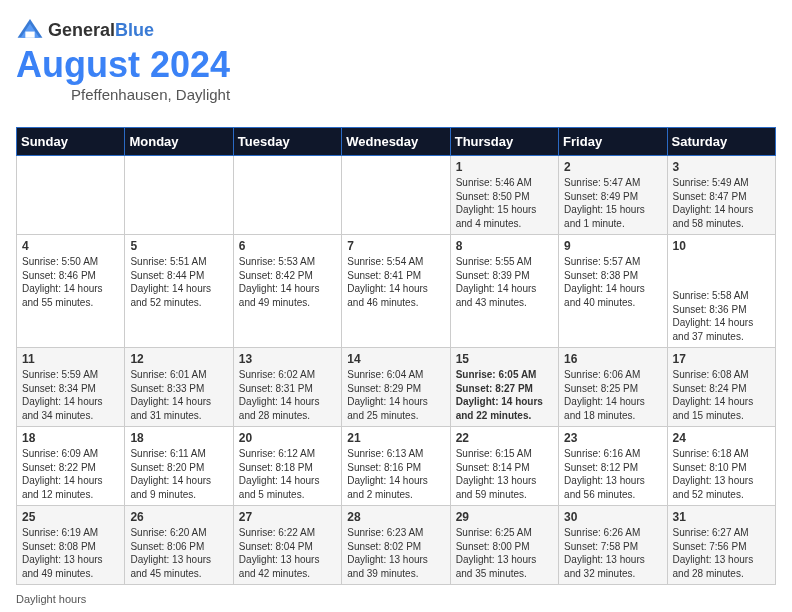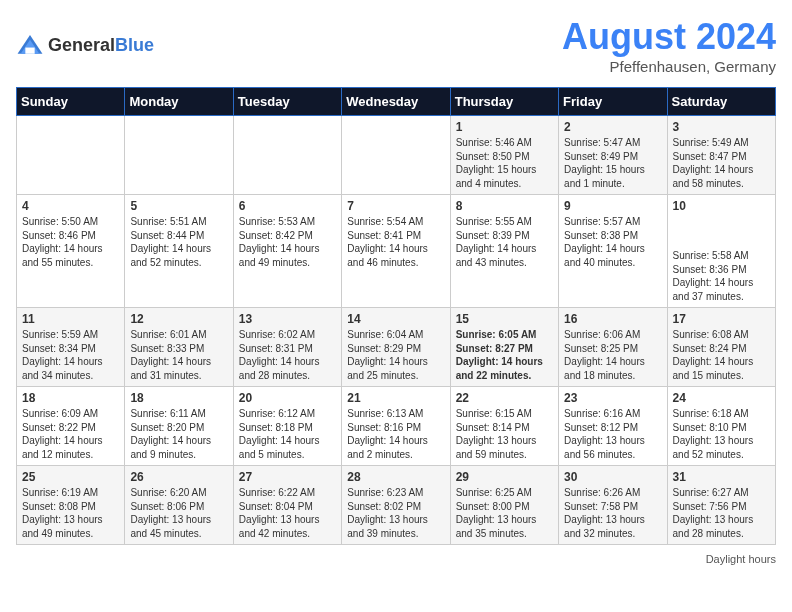--- a/index.html
+++ b/index.html
@@ -6,22 +6,23 @@
     body {
       font-family: Arial, sans-serif;
       background: #fff;
       width: 792px;
       min-height: 612px;
       padding: 16px;
     }
     .header {
       display: flex;
       justify-content: space-between;
-      align-items: center;
-      margin-bottom: 12px;
+      align-items: flex-start;
+      margin-bottom: 24px;
+      flex-direction: column;
     }
     .logo {
       display: flex;
       align-items: center;
       gap: 4px;
     }
     .logo-icon {
       width: 28px;
       height: 28px;
     }
@@ -77,40 +78,39 @@
       color: #333;
       line-height: 1.35;
     }
     .empty-cell {
       background: #fff !important;
     }
     .footer-note {
       margin-top: 8px;
       font-size: 11px;
       color: #555;
-      text-align: right;
     }
   </style>
 </head>
 <body>
 
 <div class="header">
   <div class="logo">
     <svg class="logo-icon" viewBox="0 0 36 36">
       <polygon points="18,4 34,28 2,28" fill="#3a7bd5"></polygon>
       <polygon points="18,10 30,28 6,28" fill="#5a9bf5"></polygon>
       <rect x="12" y="20" width="12" height="8" fill="#fff"></rect>
     </svg>
     <div>
       <span style="font-size:18px;font-weight:bold;color:#333;">General</span><span style="font-size:18px;font-weight:bold;color:#3a7bd5;">Blue</span>
     </div>
   </div>
   <div class="title-block">
     <div class="month-year">August 2024</div>
-    <div class="location">Pfeffenhausen, Germany</div>
+    <div class="location">Pfeffenhausen, Daylight</div>
   </div>
 </div>
 
 <table class="calendar">
   <thead>
     <tr>
     <th>Sunday</th>
         <th>Monday</th>
         <th>Tuesday</th>
         <th>Wednesday</th>

